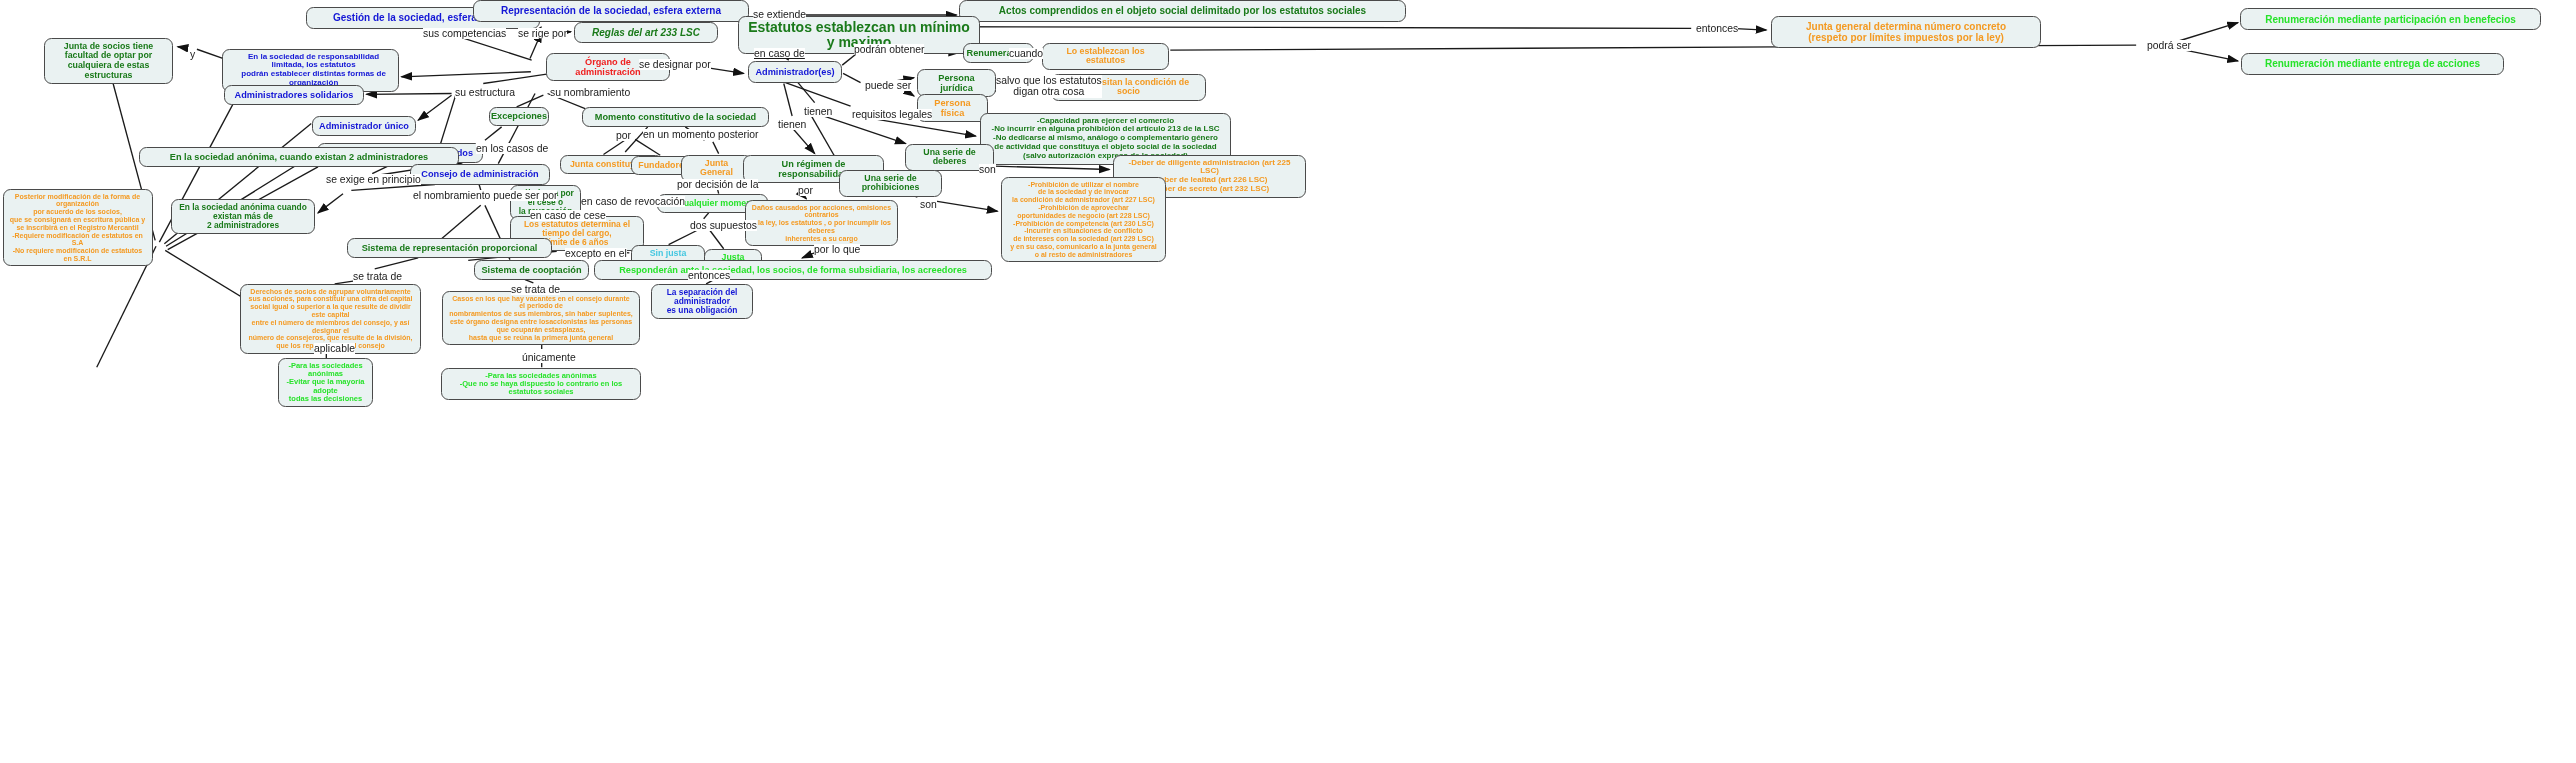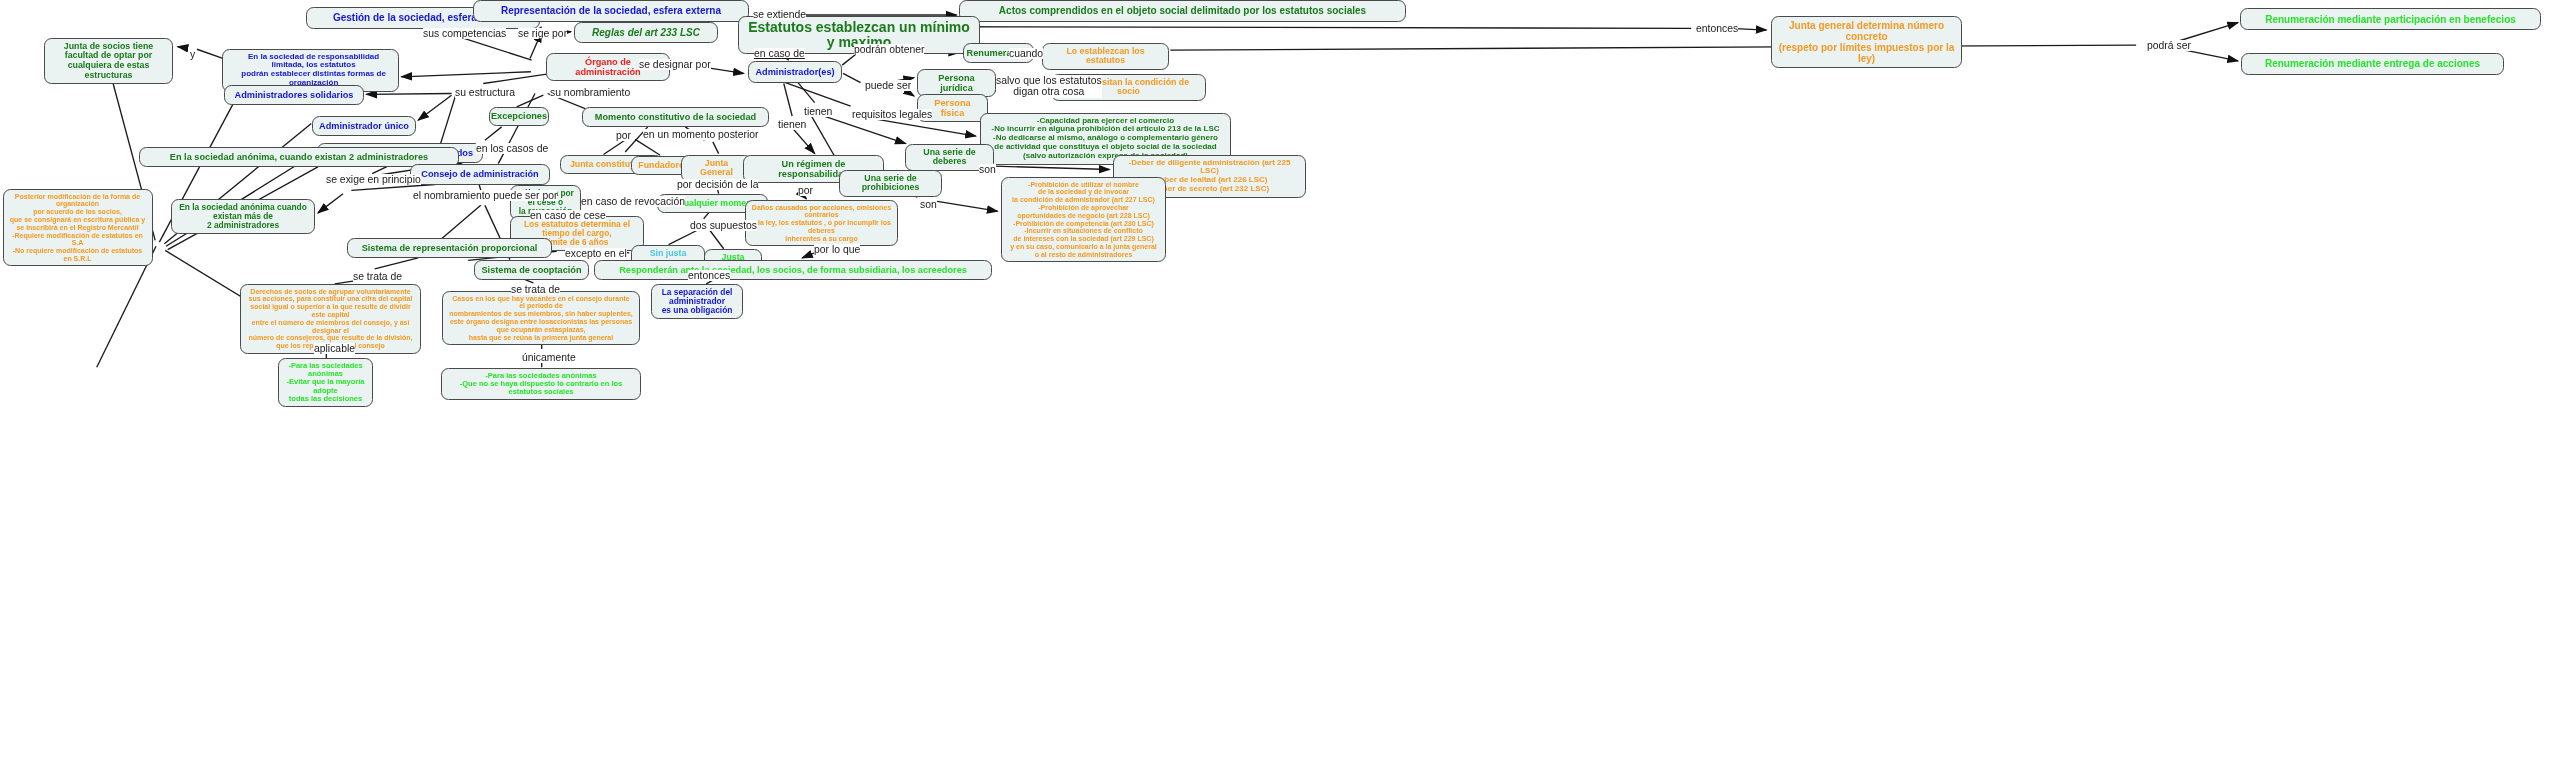--- a/index.html
+++ b/index.html
@@ -191,21 +191,21 @@
     </g>
   </svg>
 
   <div id="nodes">
       <div class="node c-blue" style="left: 306px; top: 6.7px; width: 234px; min-height: 22px; font-size: 10px;">Gestión de la sociedad, esfera interna</div>
       <div class="node c-blue" style="left: 473px; top: 0px; width: 276px; min-height: 22px; font-size: 10px;">Representación de la sociedad, esfera externa</div>
       <div class="node c-green" style="left: 959px; top: 0px; width: 447px; min-height: 22px; font-size: 10px;">Actos comprendidos en el objeto social delimitado por los estatutos sociales</div>
       <div class="node c-brightgreen" style="left: 2240px; top: 8.4px; width: 301px; min-height: 22px; font-size: 10px;">Renumeración mediante participación en benefecios</div>
       <div class="node c-green" style="left: 574px; top: 22px; width: 144px; min-height: 21px; font-size: 10px; font-style: italic;">Reglas del art 233 LSC</div>
       <div class="node c-green" style="left: 698px; top: 16px; width: 242px; min-height: 22px; font-size: 14px; margin-left: 40px;">Estatutos establezcan un mínimo y maximo</div>
-      <div class="node c-orange" style="left: 1771px; top: 16px; width: 191px; min-height: 32px; font-size: 10px;">Junta general determina número concreto
+      <div class="node c-orange" style="left: 1771px; top: 16px; width: 270px; min-height: 32px; font-size: 10px;">Junta general determina número concreto
 (respeto por límites impuestos por la ley)</div>
       <div class="node c-green" style="left: 44px; top: 38px; width: 129px; min-height: 32px; font-size: 8.8px;">Junta de socios tiene facultad de optar por
 cualquiera de estas estructuras</div>
       <div class="node c-blue" style="left: 222px; top: 49px; width: 177px; min-height: 32px; font-size: 8px; padding-left: 12px;">En la sociedad de responsabilidad limitada, los estatutos
 podrán establecer distintas formas de organización</div>
       <div class="node c-brightgreen" style="left: 2241px; top: 53px; width: 263px; min-height: 22px; font-size: 10px;">Renumeración mediante entrega de acciones</div>
       <div class="node c-red" style="left: 546px; top: 53px; width: 124px; min-height: 22px; font-size: 9.2px;">Órgano de administración</div>
       <div class="node c-blue" style="left: 748px; top: 61px; width: 94px; min-height: 22px; font-size: 9.2px;">Administrador(es)</div>
       <div class="node c-green" style="left: 963px; top: 43px; width: 71px; min-height: 20px; font-size: 9.2px;">Renumeración</div>
       <div class="node c-orange" style="left: 1042px; top: 43px; width: 127px; min-height: 20px; font-size: 8.8px;">Lo establezcan los estatutos</div>
@@ -257,21 +257,21 @@
       <div class="node c-orange" style="left: 745px; top: 200px; width: 153px; min-height: 33px; font-size: 7px;">Daños causados por acciones, omisiones contrarios
 a la ley, los estatutos , o por incumplir los deberes
 inherentes a su cargo</div>
       <div class="node c-orange" style="left: 510px; top: 216px; width: 134px; min-height: 28px; font-size: 8.4px;">Los estatutos determina el tiempo del cargo,
 límite de 6 años</div>
       <div class="node c-green" style="left: 347px; top: 238px; width: 205px; min-height: 20px; font-size: 9.2px;">Sistema de representación proporcional</div>
       <div class="node c-cyan" style="left: 631px; top: 245px; width: 74px; min-height: 19px; font-size: 8.8px;">Sin justa causa</div>
       <div class="node c-brightgreen" style="left: 704px; top: 249px; width: 58px; min-height: 19px; font-size: 8.8px;">Justa causa</div>
       <div class="node c-green" style="left: 474px; top: 260px; width: 115px; min-height: 20px; font-size: 9.2px;">Sistema de cooptación</div>
       <div class="node c-brightgreen" style="left: 594px; top: 260px; width: 398px; min-height: 20px; font-size: 9.2px;">Responderán ante la sociedad, los socios, de forma subsidiaria, los acreedores</div>
-      <div class="node c-blue" style="left: 651px; top: 284px; width: 92px; min-height: 28px; font-size: 8.4px;">La separación del administrador
+      <div class="node c-blue" style="left: 651px; top: 284px; width: 102px; min-height: 28px; font-size: 8.4px;">La separación del administrador
 es una obligación</div>
       <div class="node c-orange" style="left: 240px; top: 284px; width: 181px; min-height: 52px; font-size: 7px;">Derechos de socios de agrupar voluntariamente
 sus acciones, para constituir una cifra del capital
 social igual o superior a la que resulte de dividir este capital
 entre el número de miembros del consejo, y así designar el
 número de consejeros, que resulte de la división,
 que los represente en el consejo</div>
       <div class="node c-orange" style="left: 442px; top: 291px; width: 198px; min-height: 43px; font-size: 7px;">Casos en los que hay vacantes en el consejo durante el periodo de
 nombramientos de sus miembros, sin haber suplentes,
 este órgano designa entre losaccionistas las personas

